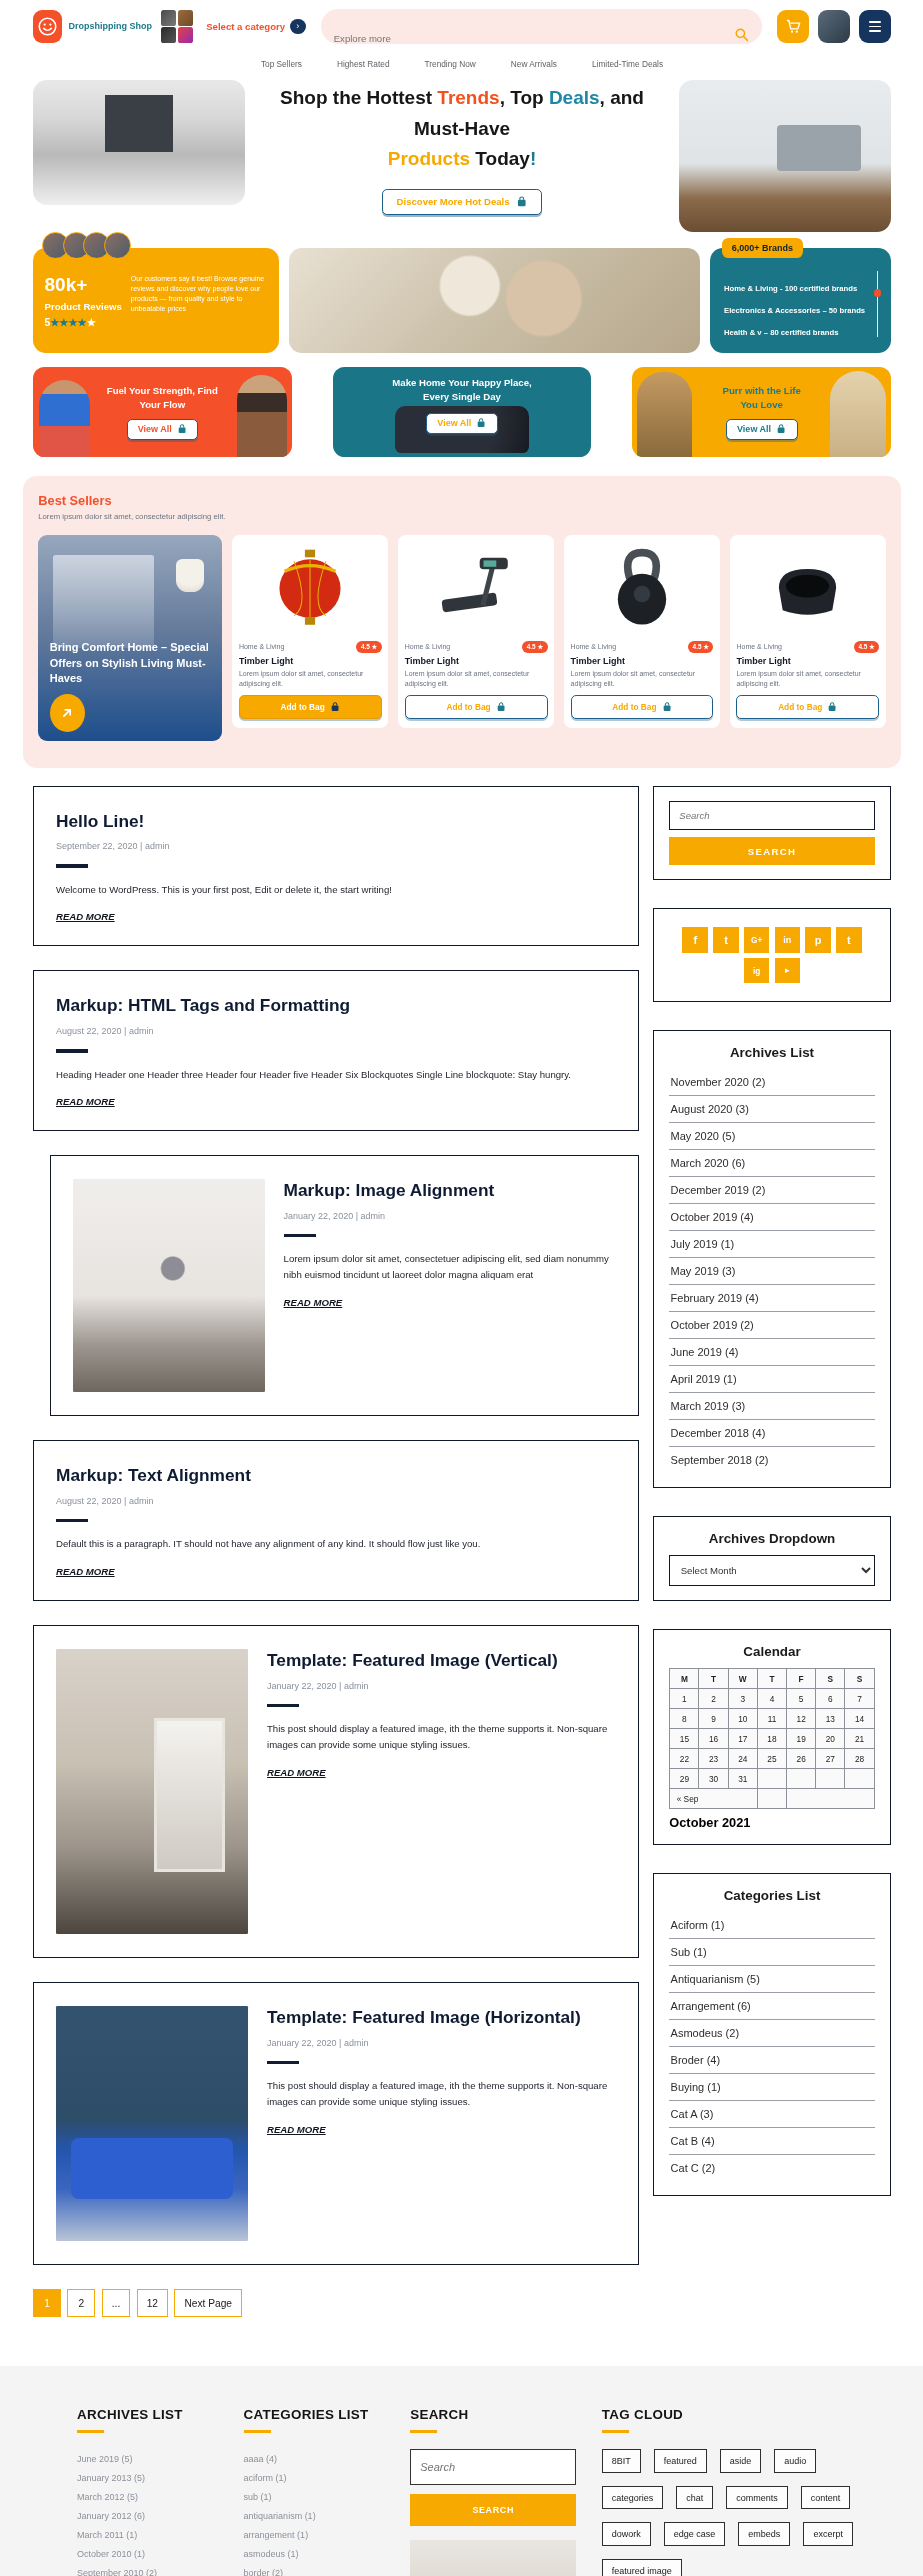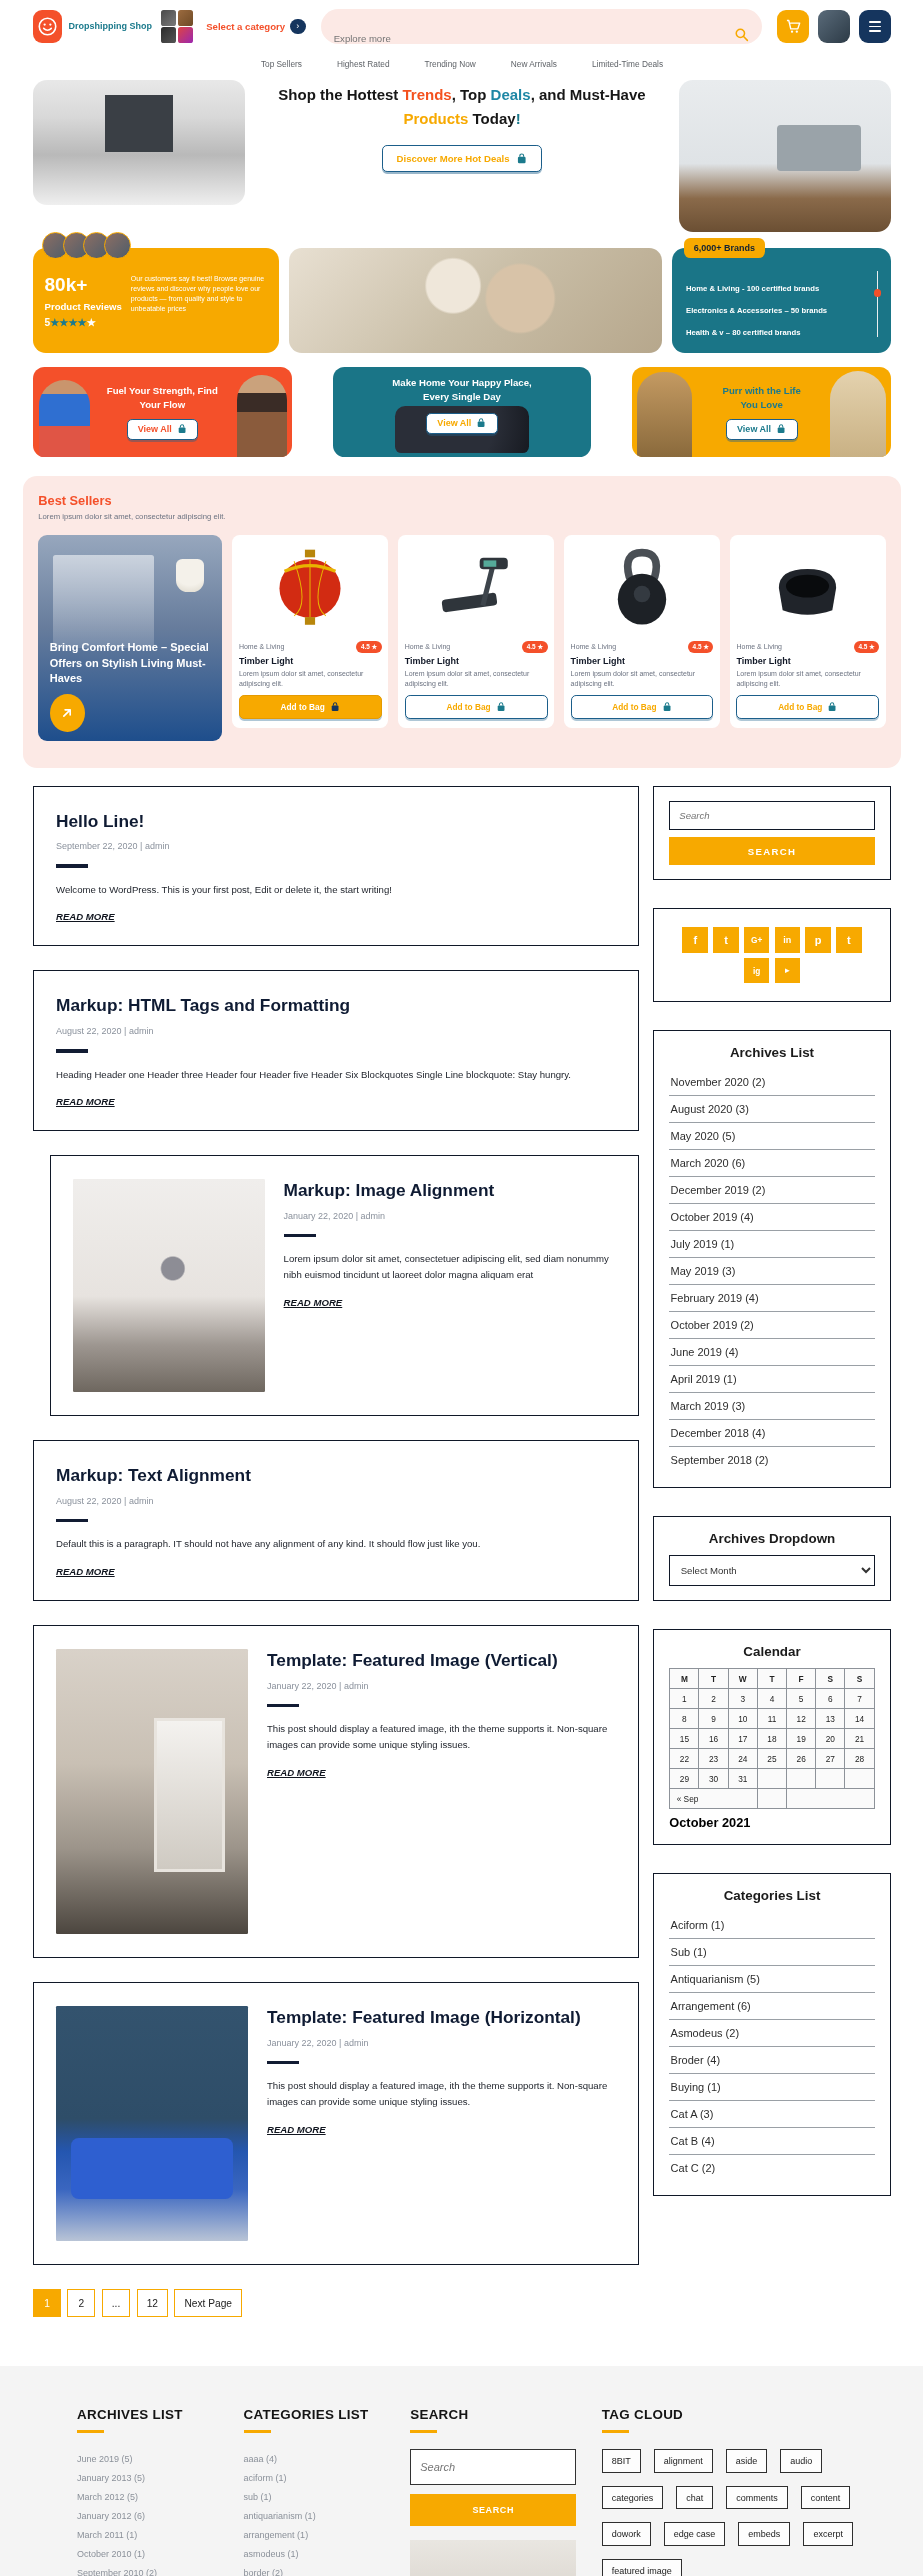--- a/index.html
+++ b/index.html
@@ -31,21 +31,21 @@
   
   .hero { display:flex; align-items:flex-start; padding:5.1px 33px 0 33px; gap:15.3px; }
   .hero-img { border-radius:14px; flex:none; }
   .hero-img.left { width:212px; height:125px; background:
      linear-gradient(180deg,#e8e8e8 0%,#d8d8d8 30%,#b9b9b9 60%,#efefef 100%); position:relative; overflow:hidden;}
   .hero-img.left::after{content:"";position:absolute;left:34%;top:12%;width:32%;height:46%;background:#3a3f45;}
   .hero-img.right { width:212px; height:152px; background:
      linear-gradient(180deg,#e9ecee 0%,#dfe3e6 55%,#8a6a4a 78%,#6b4f33 100%); position:relative; overflow:hidden;}
   .hero-img.right::after{content:"";position:absolute;right:14%;top:30%;width:40%;height:30%;background:#9aa3a9;border-radius:3.8px;}
   .hero-center { flex:1; text-align:center; padding-top:3.8px; }
-  .hero-h { font-size:15px; font-weight:bold; line-height:1.6; color:#171717; }
+  .hero-h { font-size:19px; font-weight:bold; line-height:1.6; color:#171717; }
   .hero-h .t-orange { color:#F4511E; }
   .hero-h .t-blue { color:#1E87A5; }
   .hero-h .t-yellow { color:#F7A900; }
   .hero-h .t-teal { color:#1B7A8C; }
   .hero-cta { display:inline-flex; align-items:center; gap:6.4px; margin-top:14px; background:#fff;
      border:1.3px solid #1B5E8A; border-radius:5.1px; padding:6.4px 14px; box-shadow:0 1.9px 0 rgba(27,94,138,.45);
      color:#F7A900; font-weight:bold; font-size:9.6px; }
 
   
   .promo-row { display:flex; gap:10.2px; padding:16.6px 33px 0 33px; align-items:stretch; }
@@ -57,21 +57,21 @@
   .rev-left { font-weight:bold; }
   .rev-count { font-size:19px; }
   .rev-label { font-size:9.6px; margin-top:5.1px; }
   .rev-stars { font-size:10.2px; margin-top:5.1px; color:#fff; }
   .rev-stars .filled { color:#1B7A8C; }
   .rev-text { font-size:7px; line-height:1.45; flex:1; }
   .promo-image { flex:1; border-radius:12.8px; background:
      radial-gradient(circle at 62% 48%, #d8c3a8 0 14%, transparent 15%),
      radial-gradient(circle at 44% 36%, #efe7da 0 12%, transparent 13%),
      linear-gradient(135deg,#e8e0d2 0%,#cabfa8 50%,#b6a78c 100%); }
-  .promo-brands { width:219px; background:#1A7587; border-radius:12.8px; padding:12.8px 14px 10.2px 14px; position:relative; color:#fff; flex:none; }
+  .promo-brands { width:181px; background:#1A7587; border-radius:12.8px; padding:12.8px 14px 10.2px 14px; position:relative; color:#fff; flex:none; }
   .brands-badge { position:absolute; top:-10.2px; left:11.5px; background:#F7A900; color:#123; font-weight:bold;
      font-size:9px; padding:5.1px 10.2px; border-radius:6.4px; }
   .brand-line { font-size:7.7px; font-weight:bold; padding:6.4px 0; }
   .brands-slider { position:absolute; right:12.8px; top:23px; bottom:16.6px; width:1.3px; background:#e9eef0; }
   .brands-slider i { position:absolute; left:-3.2px; top:18px; width:7.7px; height:7.7px; border-radius:50%; background:#F4502A; }
 
   
   .banner-row { display:flex; gap:41px; padding:14px 33px 0 33px; }
   .banner { flex:1; border-radius:11.5px; height:90px; position:relative; overflow:hidden; color:#fff;
      display:flex; flex-direction:column; align-items:center; justify-content:center; gap:6.4px; text-align:center; }
@@ -685,21 +685,21 @@
     <div class="f-bar"></div>
     <input class="f-search-input" type="text" placeholder="Search" style="">
     <button class="f-search-btn clickable">SEARCH</button>
     <div class="f-img"></div>
   </div>
   <div class="f-col tag-col">
     <div class="f-head">TAG CLOUD</div>
     <div class="f-bar"></div>
     <div class="tags">
       <span class="tag clickable">8BIT</span>
-      <span class="tag clickable">alignment</span>
+      <span class="tag clickable">featured</span>
       <span class="tag clickable">aside</span>
       <span class="tag clickable">audio</span>
       <span class="tag clickable">categories</span>
       <span class="tag clickable">chat</span>
       <span class="tag clickable">comments</span>
       <span class="tag clickable">content</span>
       <span class="tag clickable">dowork</span>
       <span class="tag clickable">edge case</span>
       <span class="tag clickable">embeds</span>
       <span class="tag clickable">excerpt</span>

